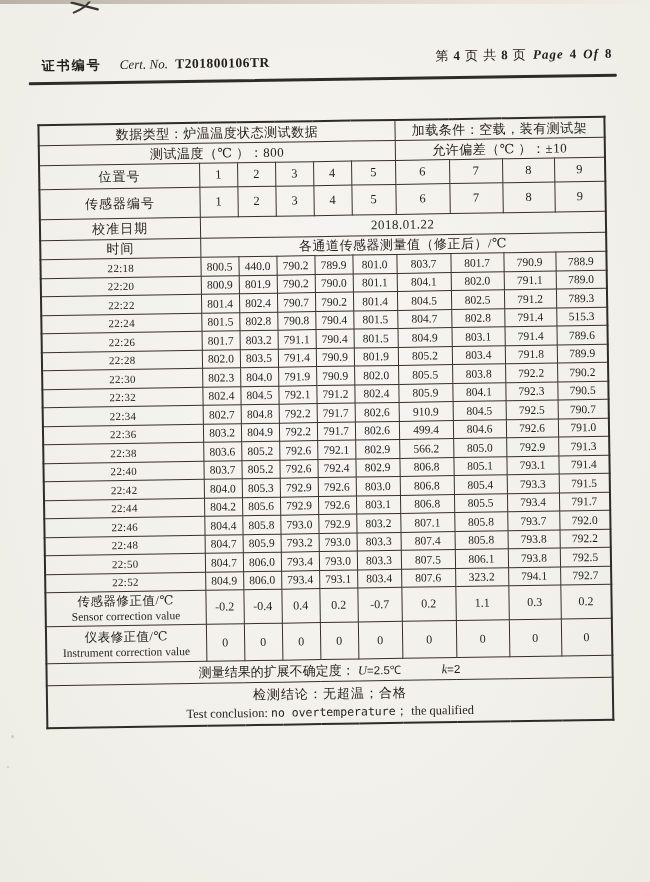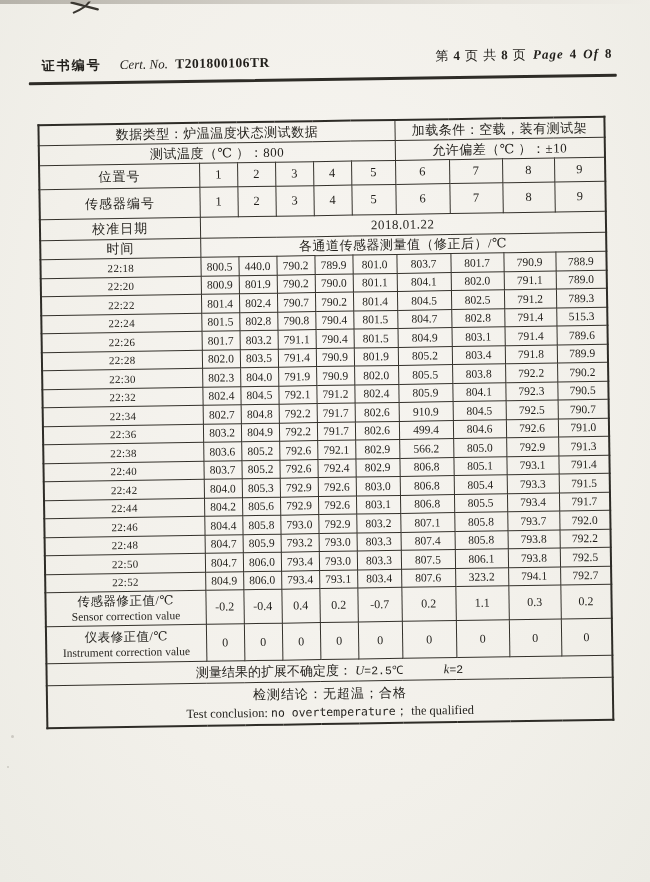--- a/index.html
+++ b/index.html
@@ -55,21 +55,21 @@
   .r-data td.time{font-size:11px;letter-spacing:.3px;}
   .r-corr{height:34px;}
   .r-corr2{height:37px;}
   .r-corr td,.r-corr2 td{font-size:12px;}
   td.corr-lbl{padding:1px 0;}
   .corr-zh{font-size:12.5px;line-height:15px;letter-spacing:.5px;}
   .corr-en{font-size:11.5px;line-height:14px;}
   .r-unc{height:22px;}
   .r-unc td{font-size:13px;}
   .r-unc .isym{font-style:italic;font-size:12.5px;}
-  .r-unc .monoval{font-family:Liberation Mono, monospace;font-size:11.5px;}
+  .r-unc .monoval{font-family:Liberation Sans, sans-serif;font-size:11.5px;}
   .r-unc .gap{display:inline-block;width:34px;}
   .r-concl{height:42px;}
   .concl-zh{font-size:13px;letter-spacing:1px;line-height:19px;}
   .concl-en{font-size:12.5px;line-height:18px;}
   .concl-en .mono{font-family:"DejaVu Sans Mono",monospace;font-size:11.5px;}
   
   #penmark{position:absolute;left:70px;top:-2px;}
 </style>
 </head>
 <body>

